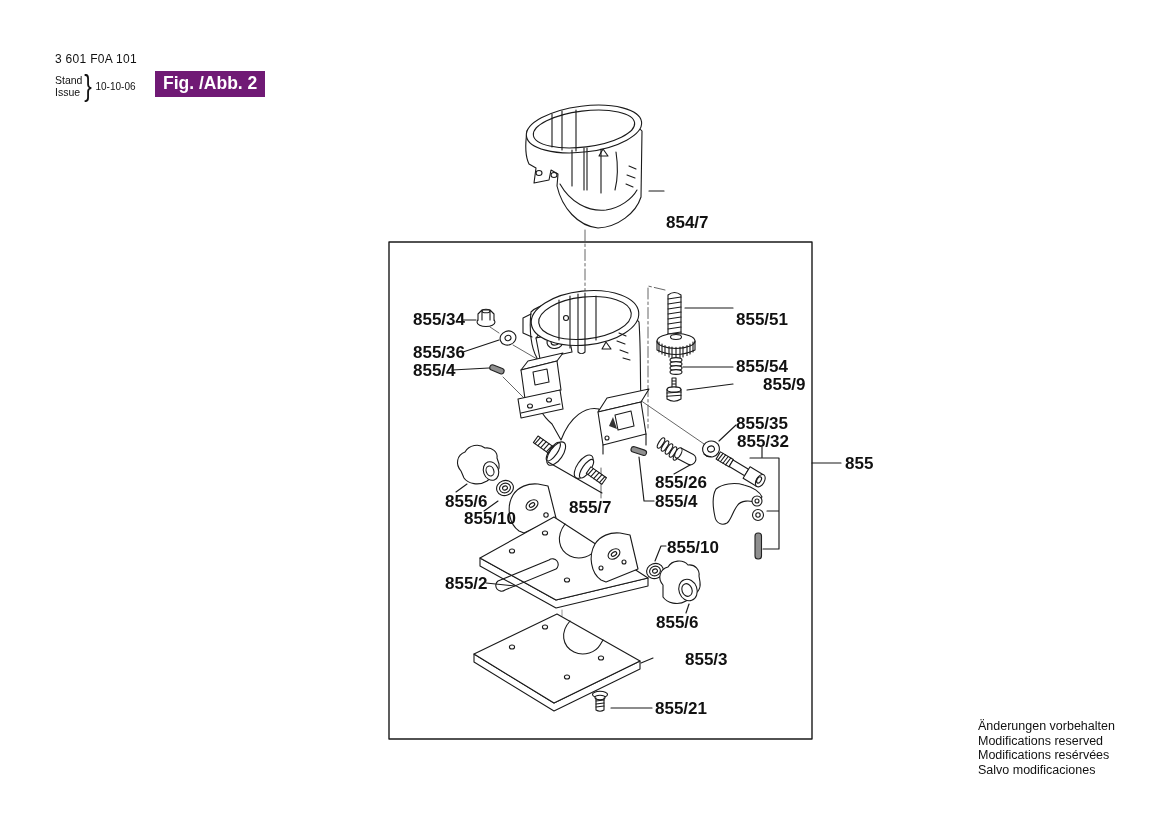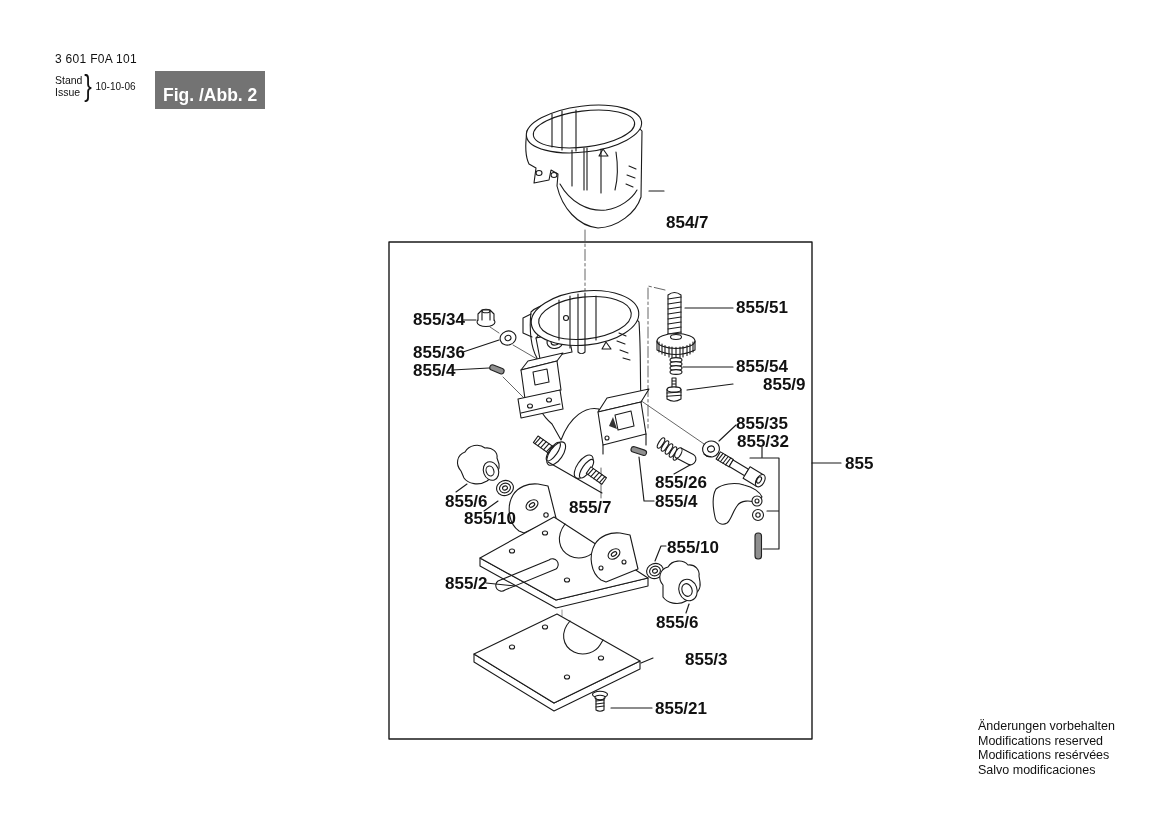--- a/index.html
+++ b/index.html
@@ -5,22 +5,22 @@
   html,body{margin:0;padding:0;background:#fff;}
   body{width:1169px;height:826px;position:relative;overflow:hidden;
        font-family:"Liberation Sans","DejaVu Sans",sans-serif;color:#111;}
   .abs{position:absolute;}
   #art{position:absolute;left:0;top:0;width:1169px;height:826px;}
   .doc-number{left:55px;top:52px;font-size:12px;letter-spacing:.3px;}
   .rev-block{left:55px;top:70px;display:flex;align-items:center;height:32px;}
   .rev-words{display:flex;flex-direction:column;font-size:10.5px;line-height:12px;}
   .rev-brace{font-size:30px;font-weight:400;margin:0 2px 0 1px;transform:scaleX(.75);}
   .rev-date{font-size:10px;}
-  .fig-badge{left:155px;top:71px;background:#737373;color:#fff;font-size:17.5px;
-             font-weight:700;padding:15px 8px 4px 8px;line-height:19px;}
+  .fig-badge{left:155px;top:71px;background:#701a75;color:#fff;font-size:17.5px;
+             font-weight:700;padding:3px 8px 4px 8px;line-height:19px;}
   .plabel{font-size:17px;font-weight:700;line-height:15px;white-space:nowrap;}
   .footer-notices{left:978px;top:719px;font-size:12.5px;line-height:14.5px;}
 </style>
 </head>
 <body>
 
 <svg id="art" viewBox="0 0 1169 826" stroke="#1a1a1a" fill="none" stroke-width="1.1" stroke-linecap="round" stroke-linejoin="round">
 
   <rect x="389" y="242" width="423" height="497" stroke-width="1.4"></rect>
 
@@ -272,21 +272,21 @@
   <span class="rev-brace">}</span>
   <span class="rev-date">10-10-06</span>
 </div>
 
 <div class="abs fig-badge">Fig. /Abb. 2</div>
 
 <div class="abs plabel" style="left:666px;top:183px;margin-top:32px;">854/7</div>
 <div class="abs plabel" style="left:413px;top:312px;">855/34</div>
 <div class="abs plabel" style="left:413px;top:345px;">855/36</div>
 <div class="abs plabel" style="left:413px;top:363px;">855/4</div>
-<div class="abs plabel" style="left:736px;top:300px;">855/51</div>
+<div class="abs plabel" style="left:736px;top:312px;">855/51</div>
 <div class="abs plabel" style="left:736px;top:359px;">855/54</div>
 <div class="abs plabel" style="left:763px;top:377px;">855/9</div>
 <div class="abs plabel" style="left:736px;top:416px;">855/35</div>
 <div class="abs plabel" style="left:737px;top:434px;">855/32</div>
 <div class="abs plabel" style="left:655px;top:475px;">855/26</div>
 <div class="abs plabel" style="left:655px;top:494px;">855/4</div>
 <div class="abs plabel" style="left:445px;top:494px;">855/6</div>
 <div class="abs plabel" style="left:464px;top:511px;">855/10</div>
 <div class="abs plabel" style="left:569px;top:500px;text-align:right;">855/7</div>
 <div class="abs plabel" style="left:445px;top:576px;">855/2</div>

